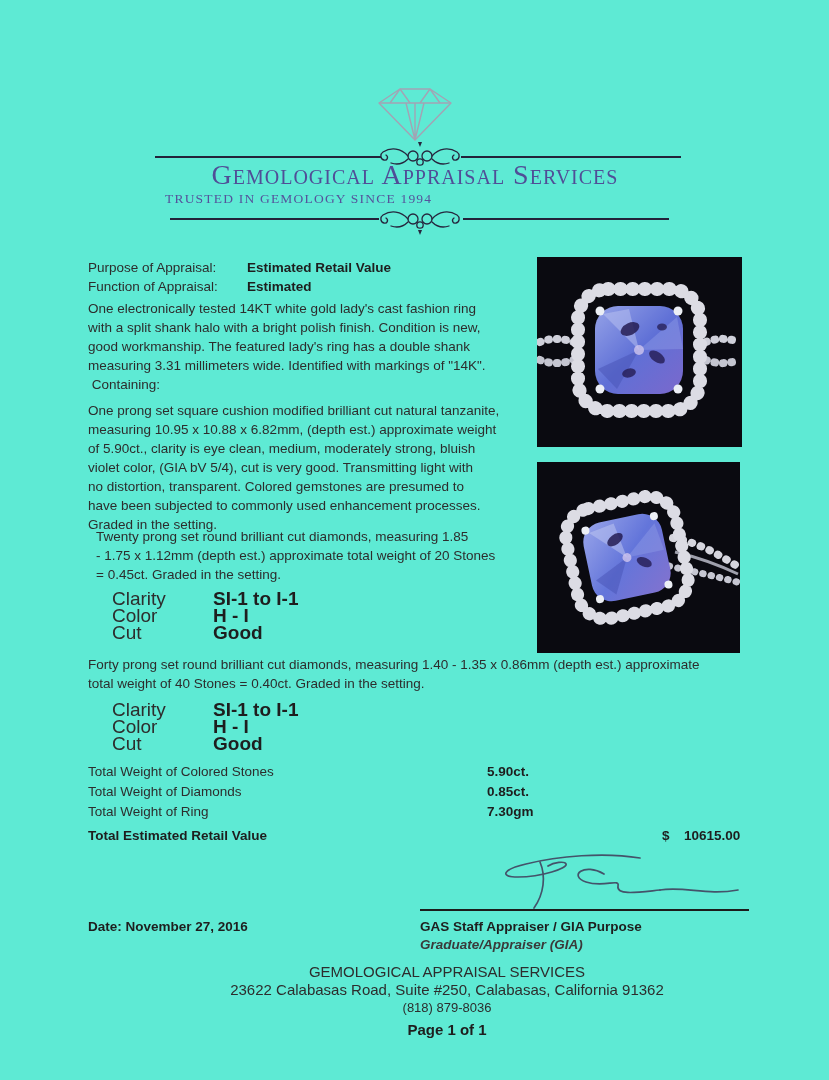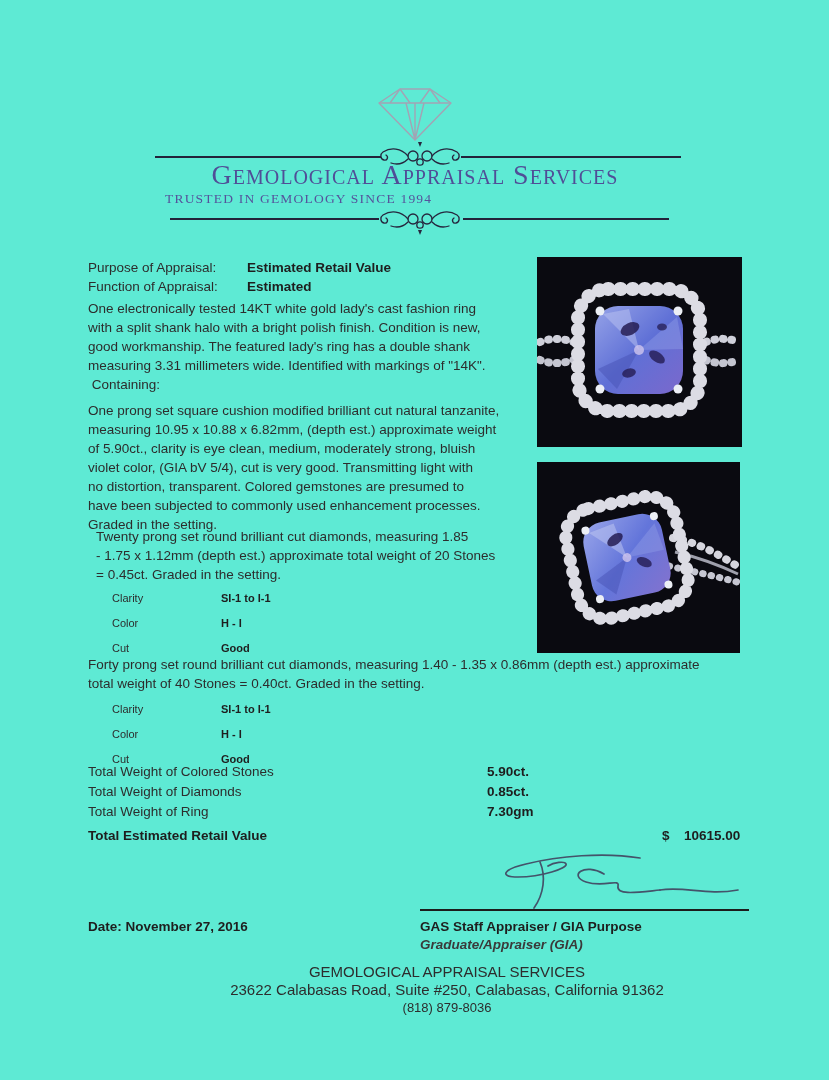--- a/index.html
+++ b/index.html
@@ -34,21 +34,21 @@
   .function-value{left:247px;top:277px;}
 
   
   .para1{left:88px;top:299px;}
   .para2{left:88px;top:401px;}
   .para3{left:96px;top:527px;}
   .para4{left:88px;top:655px;}
 
   
   .gtable{position:absolute;display:grid;grid-template-columns:101px auto;
-    font-size:11px;line-height:17px;gap:8px;}
+    font-size:19px;line-height:17px;}
   .gtable1{left:112px;top:590px;}
   .gtable2{left:112px;top:701px;}
 
   
   .totals{position:absolute;left:88px;top:762px;display:grid;
     grid-template-columns:399px auto;font-size:13.5px;line-height:20px;}
   .retail-label{left:88px;top:826px;}
   .retail-currency{left:662px;top:826px;}
   .retail-amount{left:684px;top:826px;}
 
@@ -244,14 +244,15 @@
   </svg>
   <div class="sig-line"></div>
 
   <div class="t b date-line">Date: November 27, 2016</div>
   <div class="t b appraiser-title">GAS Staff Appraiser / GIA Purpose</div>
   <div class="t italic appraiser-cred">Graduate/Appraiser (GIA)</div>
 
   <div class="t footer-company">GEMOLOGICAL APPRAISAL SERVICES</div>
   <div class="t footer-address">23622 Calabasas Road, Suite #250, Calabasas, California 91362</div>
   <div class="t footer-phone">(818) 879-8036</div>
+  <div class="t b footer-page">Page 1 of 1</div>
 
 </div>
 
 </body></html>

